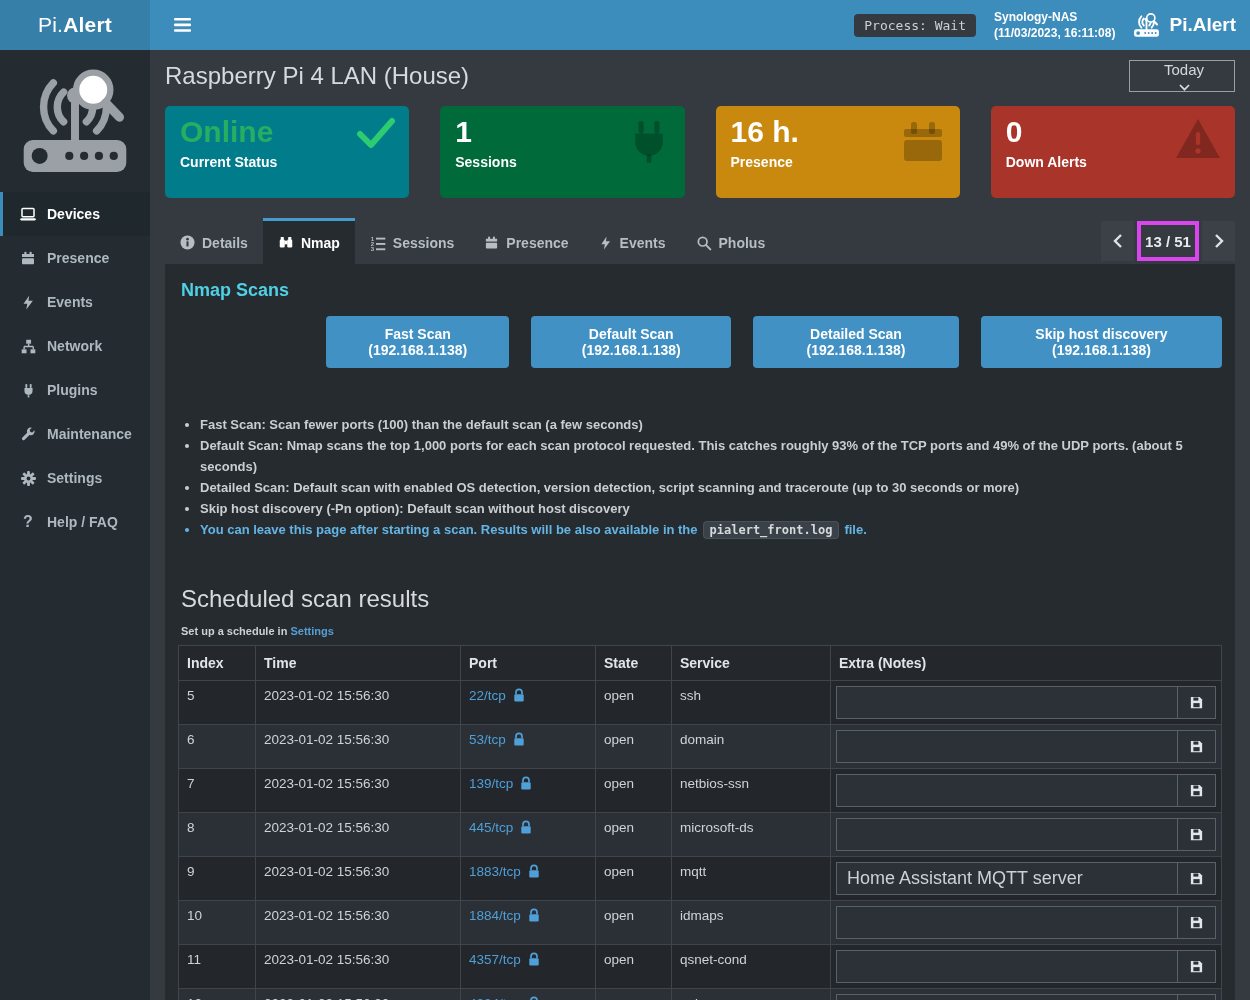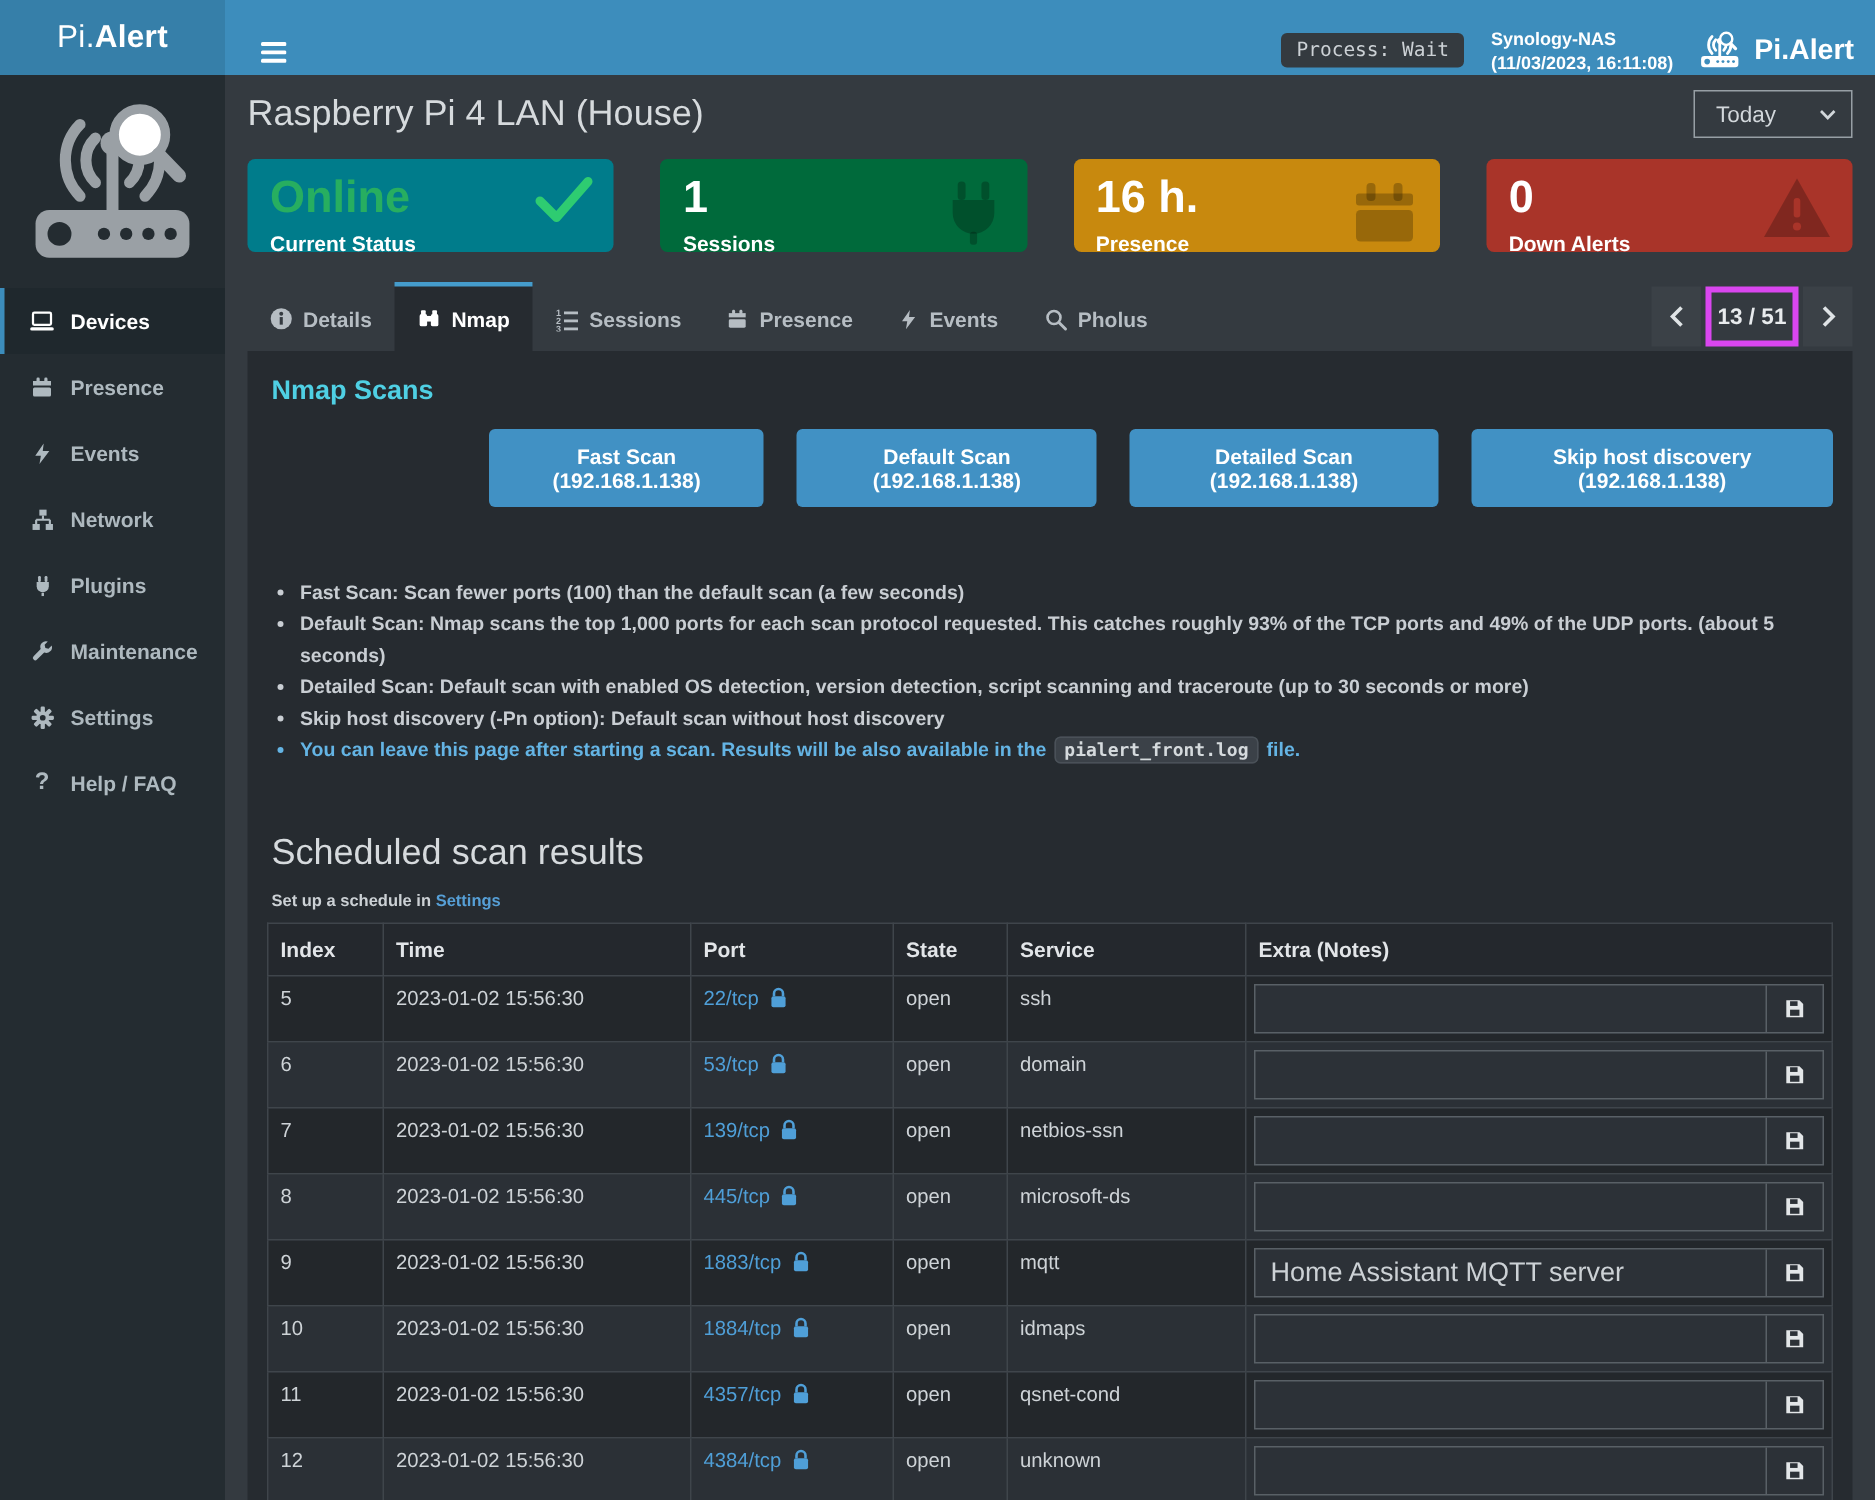--- a/index.html
+++ b/index.html
@@ -5,43 +5,43 @@
   * { box-sizing: border-box; }
   html,body { margin:0; padding:0; }
   body {
     width:1250px; height:1000px; overflow:hidden; position:relative;
     background:#343a40; font-family:"Liberation Sans", sans-serif;
   }
   
   .topbar { height:50px; display:flex; }
   .brand { width:150px; background:#367fa9; color:#fff; display:flex; align-items:center; justify-content:center; font-size:21px; letter-spacing:.2px; }
   .brand b { font-weight:700; }
-  .navbar { flex:1; background:#3d8dbc; display:flex; align-items:flex-end; padding:0 14px 0 24px; color:#fff; }
+  .navbar { flex:1; background:#3d8dbc; display:flex; align-items:center; padding:0 14px 0 24px; color:#fff; }
   .hamburger { width:30px; height:30px; display:flex; align-items:center; justify-content:flex-start; cursor:pointer; color:#fff; }
   .nav-right { margin-left:auto; display:flex; align-items:center; gap:18px; }
   .process-badge { font-family:"DejaVu Sans Mono", monospace; font-size:13px; color:#ccd1d5; background:#343a3f; border-radius:4px; padding:4px 10px; }
   .host-block { font-size:12px; line-height:1.35; font-weight:600; color:#fff; }
   .app-chip { display:flex; align-items:center; gap:9px; font-size:19px; font-weight:600; }
   
   .shell { display:flex; height:950px; }
   .sidebar { width:150px; background:#242c31; flex:none; }
   .side-logo { height:138px; display:flex; align-items:center; justify-content:center; padding-top:10px; color:#9aa0a5; }
   .menu { margin-top:4px; }
   .menu-item { display:flex; align-items:center; gap:9px; height:44px; padding-left:15px; font-size:14px; font-weight:600; color:#aeb9bf; border-left:3px solid transparent; cursor:pointer; }
   .menu-item .mi { width:20px; display:flex; justify-content:center; align-items:center; }
   .menu-item.active { background:#1f282d; color:#fff; border-left-color:#3c8dbc; }
   .q-glyph { font-size:16px; font-weight:600; }
   
   .content { flex:1; padding:6px 15px 0; position:relative; min-width:0; }
   .page-head { display:flex; align-items:center; justify-content:space-between; margin-top:4px; }
   .page-title { font-size:24px; font-weight:400; color:#d6dadd; }
-  .period-select { width:106px; height:32px; border:1px solid #979fa5; background:transparent; color:#d2d7db; font-size:15px; display:flex; align-items:center; justify-content:space-between; padding:0 10px 0 14px; cursor:pointer; }
+  .period-select { width:106px; height:32px; border:1px solid #979fa5; background:transparent; color:#d2d7db; font-size:15px; display:flex; align-items:center; justify-content:space-between; padding:0 10px 0 14px; cursor:pointer;flex-direction:column; }
   
   .cards { display:flex; gap:31px; margin-top:14px; }
-  .card { flex:1; height:62px; border-radius:5px; padding:7px 15px 0; position:relative; color:#fff; }
+  .card { flex:1; height:92px; border-radius:5px; padding:7px 15px 0; position:relative; color:#fff; }
   .card-value { font-size:30px; font-weight:700; line-height:1.25; }
   .card-label { font-size:14px; font-weight:600; margin-top:3px; }
   .card-icon { position:absolute; top:11px; right:13px; color:rgba(0,0,0,0.24); }
   
   .tabs-row { margin-top:20px; display:flex; position:relative; height:46px; }
   .tab { display:flex; align-items:center; gap:7px; padding:0 15px; font-size:14px; font-weight:600; color:#b6bdc3; border-top:3px solid transparent; cursor:pointer; }
   .tab.active { background:#262b30; border-top-color:#459ccc; color:#fff; }
   .pager { position:absolute; right:0; top:3px; display:flex; gap:3px; height:40px; }
   .pager-btn { width:33px; background:#3b4147; color:#dfe3e6; display:flex; align-items:center; justify-content:center; cursor:pointer; }
   .pager-count { width:62px; border:4px solid #d946ef; color:#e8ebed; display:flex; align-items:center; justify-content:center; font-size:15px; font-weight:600; }

